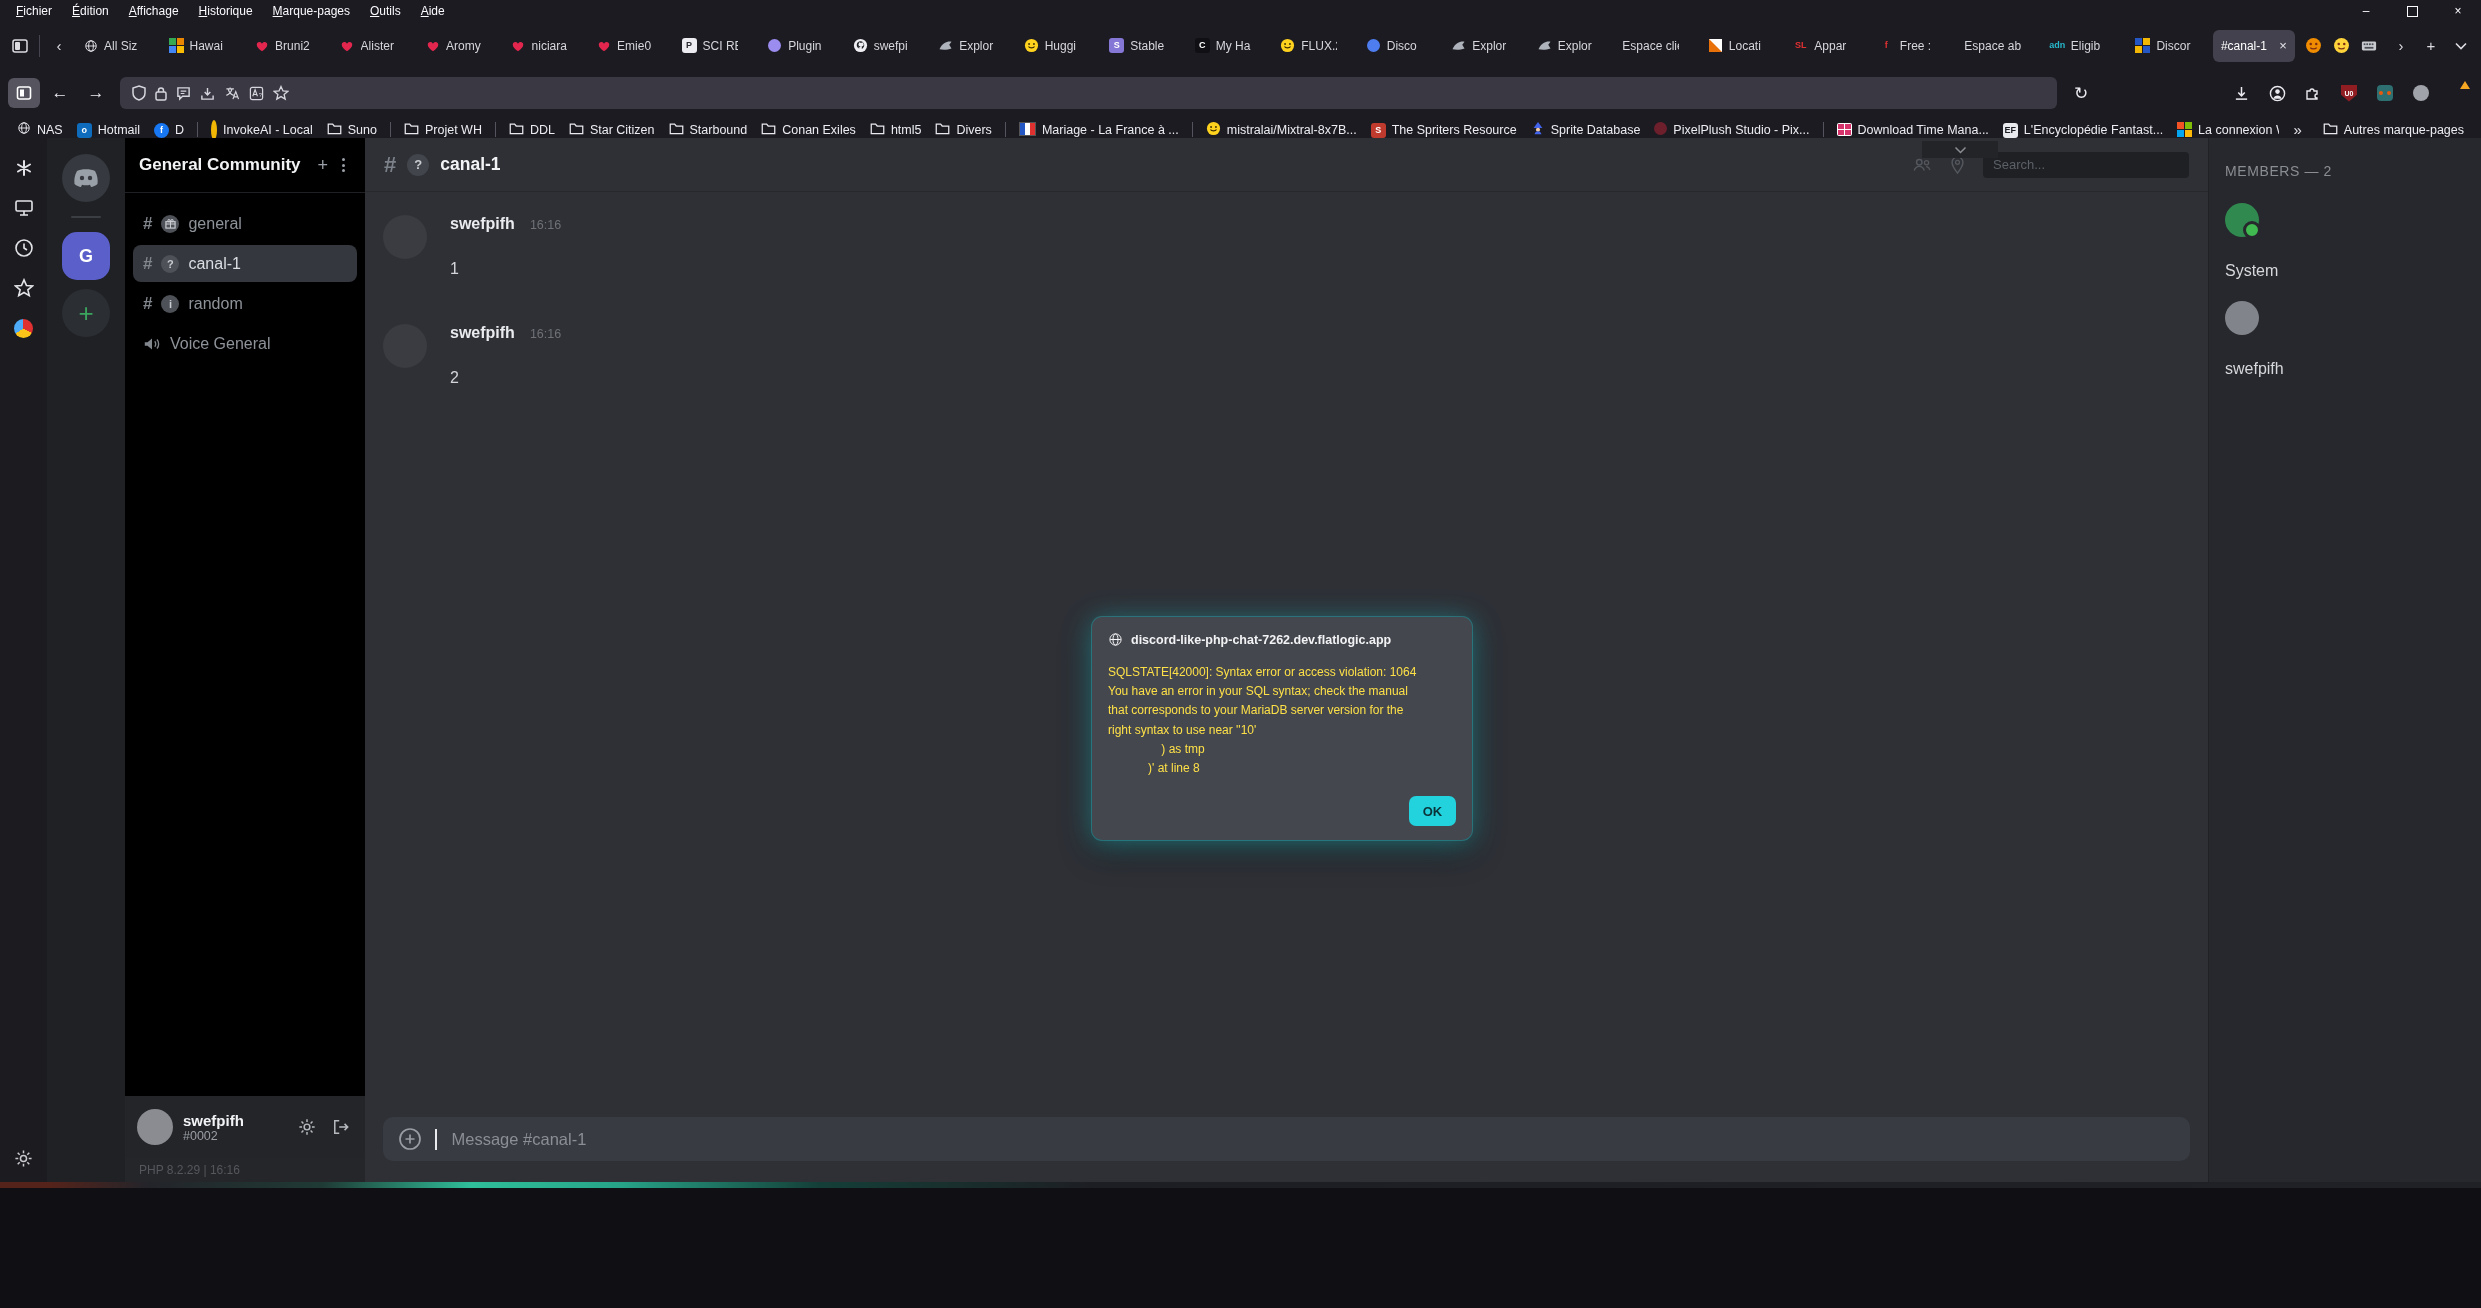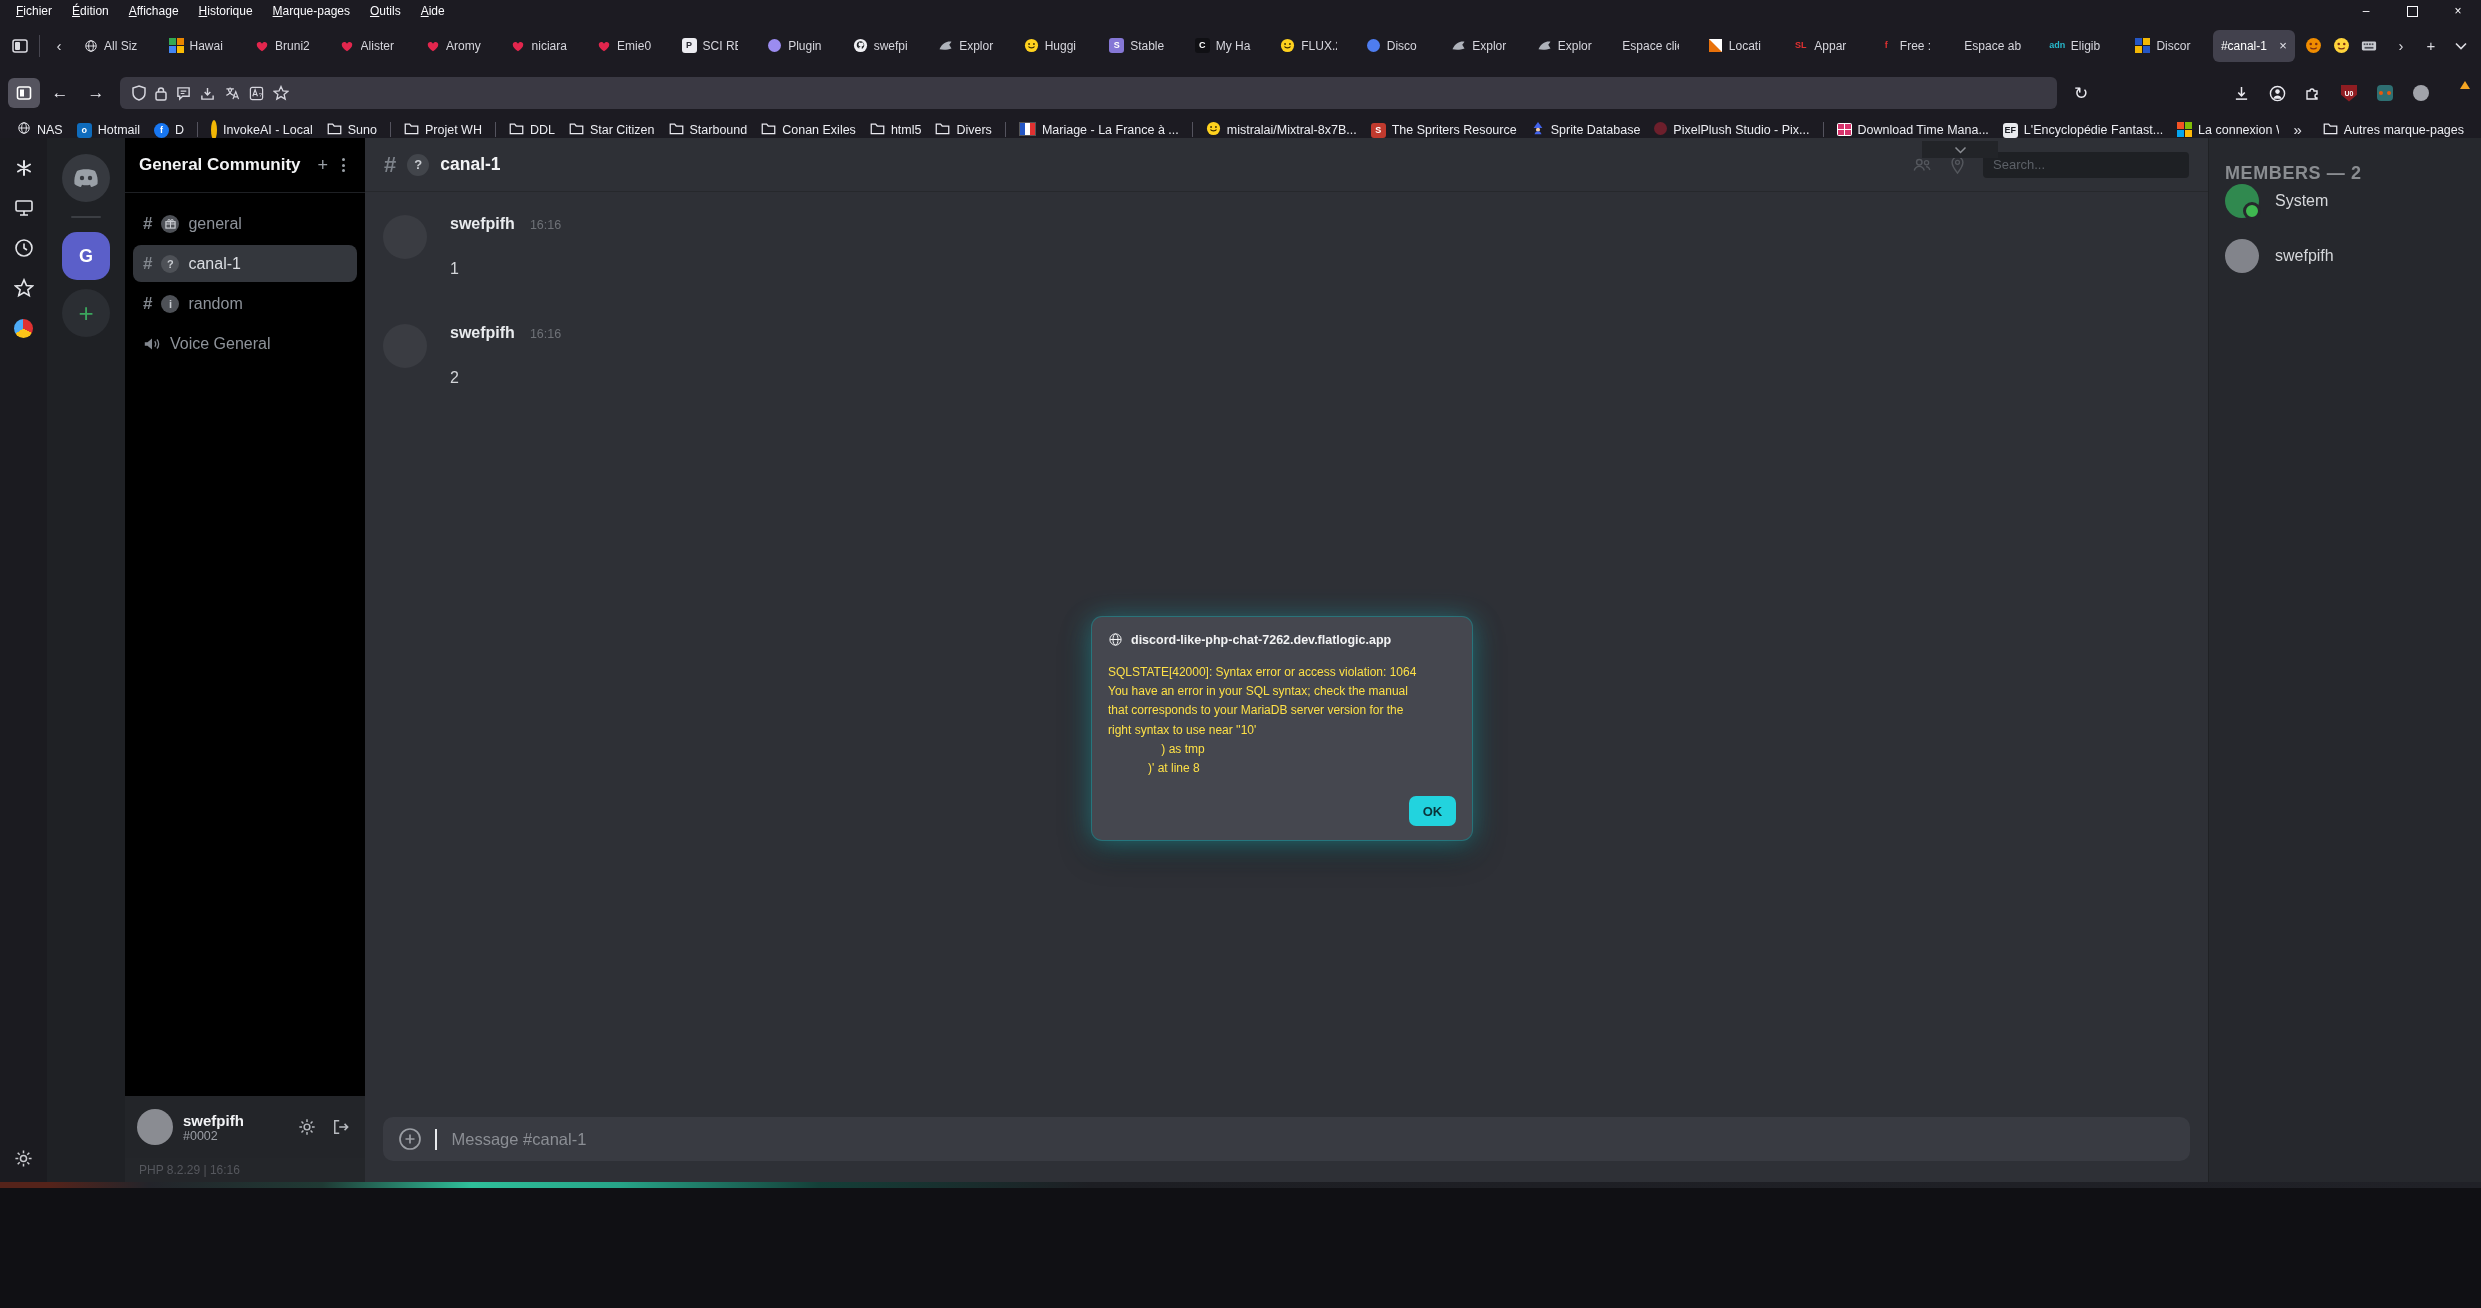--- a/index.html
+++ b/index.html
@@ -99,22 +99,22 @@
   .msg-author{font-weight:bold;font-size:16px;color:#e9ebee;}
   .msg-time{font-size:12.5px;color:#6e7177;margin-left:15px;}
   .msg-text{font-size:16px;color:#d3d5d9;margin-top:27px;}
   .input-bar{flex:0 0 auto;padding:0 18px 21px;}
   .msg-input{height:44px;background:#393b42;border-radius:10px;display:flex;align-items:center;padding:0 15px;gap:13px;}
   .caret{width:1.5px;height:21px;background:#e8eaed;}
   .message-field{flex:1;background:transparent;border:none;outline:none;font-size:16.5px;color:#dcdee2;font-family:"Liberation Sans",sans-serif;}
   .message-field::placeholder{color:#8b8e94;}
   
   .members{width:240px;flex:0 0 auto;background:#26282d;border-left:1px solid #1f2124;padding:25px 16px 0;}
-  .members-heading{font-size:18px;font-weight:bold;letter-spacing:.6px;color:#8a8d91;}
-  .member{display:flex;align-items:center;gap:16px;margin-bottom:21px;}
+  .members-heading{font-size:14px;font-weight:normal;letter-spacing:.6px;color:#8a8d91;margin-bottom:24px;}
+  .member{display:flex;align-items:flex-start;gap:25px;margin-bottom:21px;flex-direction:column;}
   .member-avatar{width:34px;height:34px;border-radius:50%;position:relative;flex:0 0 auto;}
   .status-dot{position:absolute;right:-2px;bottom:-2px;width:12px;height:12px;border-radius:50%;background:#3fb950;border:3px solid #26282d;}
   .member-name{font-size:16px;color:#d6d8db;}
   
   .dialog{position:absolute;left:1092px;top:617px;width:348px;background:#45474f;border-radius:10px;padding:15px 16px 14px;z-index:50;
           box-shadow:0 0 0 1px rgba(45,212,222,.30),0 3px 28px rgba(45,212,222,.48),0 12px 32px rgba(0,0,0,.45);}
   .dialog-title{display:flex;align-items:center;gap:8px;font-size:12.5px;font-weight:bold;color:#f2f3f4;margin-bottom:16px;}
   .dialog-body{font-size:12px;line-height:1.6;color:#fde047;white-space:pre-wrap;width:318px;}
   .dialog-actions{display:flex;justify-content:flex-end;margin-top:18px;}
   .ok-btn{min-width:47px;height:30px;background:#22d3de;color:#0a343a;font-weight:bold;font-size:13px;border:none;border-radius:7px;font-family:"Liberation Sans",sans-serif;}

